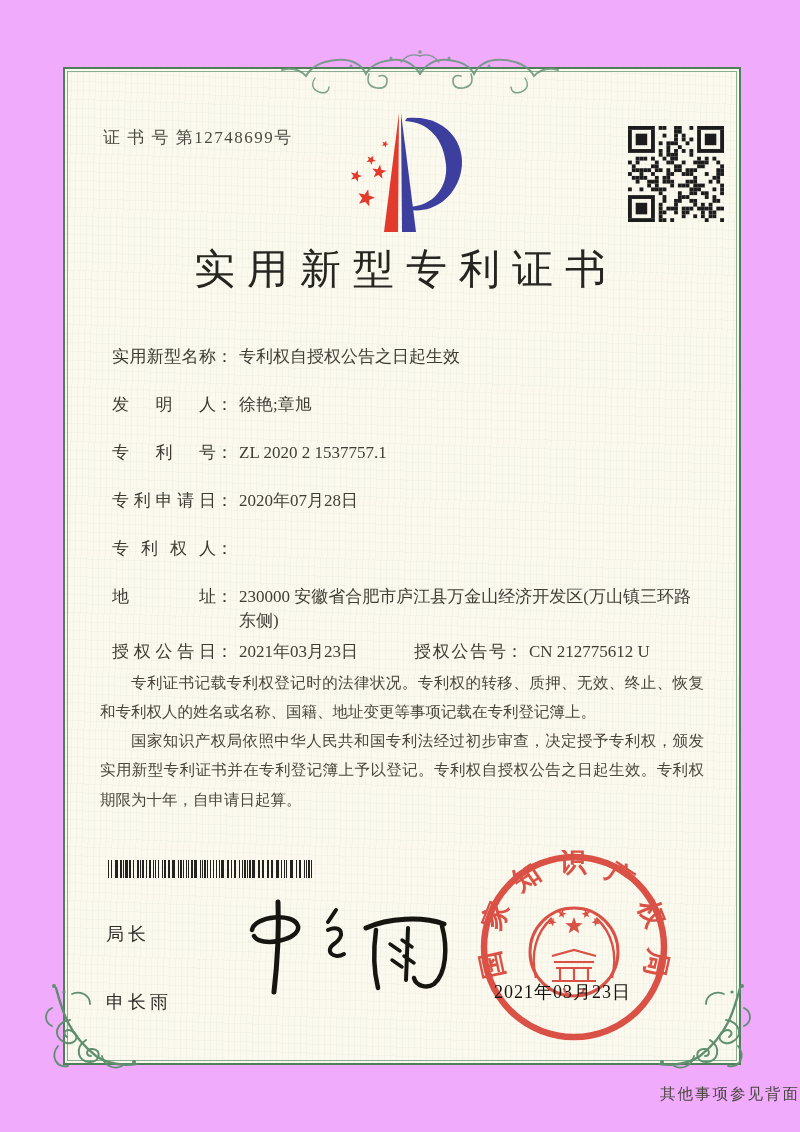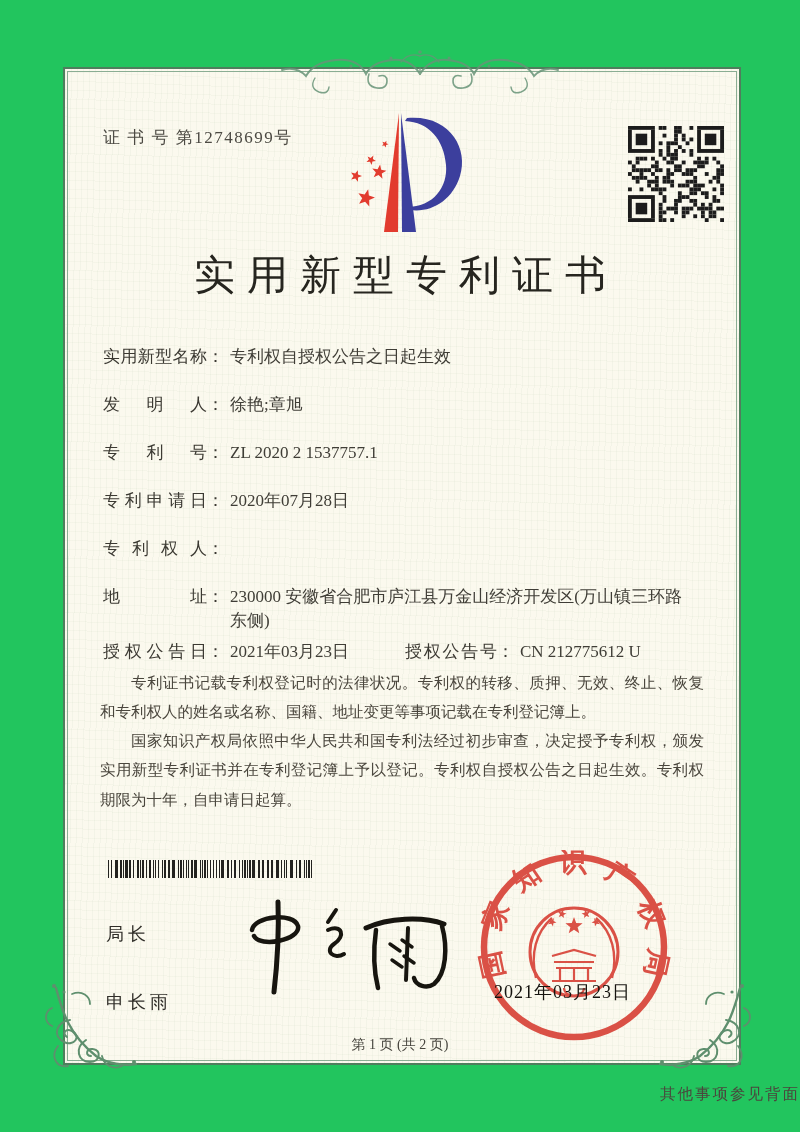--- a/index.html
+++ b/index.html
@@ -1,39 +1,39 @@
 <!DOCTYPE html>
 <html><head>
 <meta charset="utf-8">
 <style>
   html,body{margin:0;padding:0;background:#e8e8e6;}
   .page{
     position:relative;width:800px;height:1132px;margin:0 auto;
-    background:#22c55e;overflow:hidden;
+    background:#f0abfc;overflow:hidden;
     font-family:"Liberation Serif","DejaVu Serif",serif;color:#3c3a34;
   }
   .frame{
     position:absolute;left:63px;top:67px;width:674px;height:994px;
     border:2px solid #4f7e5d;
     background:#fbf9ee;
     background-image:
       repeating-linear-gradient(91deg, rgba(150,180,150,.08) 0 1px, transparent 1px 6px),
       repeating-linear-gradient(2deg, rgba(190,205,175,.10) 0 1px, transparent 1px 9px);
   }
   .frame::after{
     content:"";position:absolute;left:2px;top:2px;right:2px;bottom:2px;
     border:1px solid #8aad93;pointer-events:none;
   }
   .abs{position:absolute;}
   .cert-number{left:103px;top:126px;font-size:17px;letter-spacing:1.5px;color:#4c4a43;}
-  .title{left:0;right:0;top:248px;text-align:center;font-size:41px;
+  .title{left:0;right:0;top:242px;text-align:center;font-size:41px;
          letter-spacing:12px;text-indent:12px;color:#26251f;font-weight:400;}
   .fields{left:103px;top:345px;width:600px;}
   .field-row{display:flex;align-items:flex-start;margin-bottom:0;
-             font-size:17px;line-height:24px;color:#3b3932;}
+             font-size:17px;line-height:24px;color:#3b3932;margin-left:9px;}
   .f-label{display:inline-block;width:104px;text-align:justify;text-align-last:justify;
            flex:0 0 104px;color:#3b3932;}
   .f-colon{flex:0 0 auto;padding-right:6px;}
   .f-value{max-width:460px;color:#3f3d36;}
   .row-gap{height:24px;}
   .grant-pair{display:flex;align-items:center;}
   .grant-pair .pair2{margin-left:56px;display:flex;}
   .grant-pair .pair2 .f-label{width:92px;flex-basis:92px;}
   .body-text{left:100px;top:668px;width:604px;font-size:15.5px;line-height:1.88;
              color:#4a463d;text-align:justify;}
@@ -500,16 +500,15 @@
         <path d="M76,106 L98,100 L120,106"></path>
         <path d="M78,112 L118,112 M80,118 L116,118"></path>
         <path d="M84,118 L84,130 M98,118 L98,130 M112,118 L112,130"></path>
         <path d="M76,131 L120,131"></path>
         <path d="M88,138 a10,8 0 0 0 20,0"></path>
       </g>
     </g>
   </svg>
   <div class="abs seal-date">2021年03月23日</div>
 
-  <div class="abs page-info">第 1 页 (共 2 页)</div>
   <div class="abs back-note">其他事项参见背面</div>
 
 </div>
 
 </body></html>

